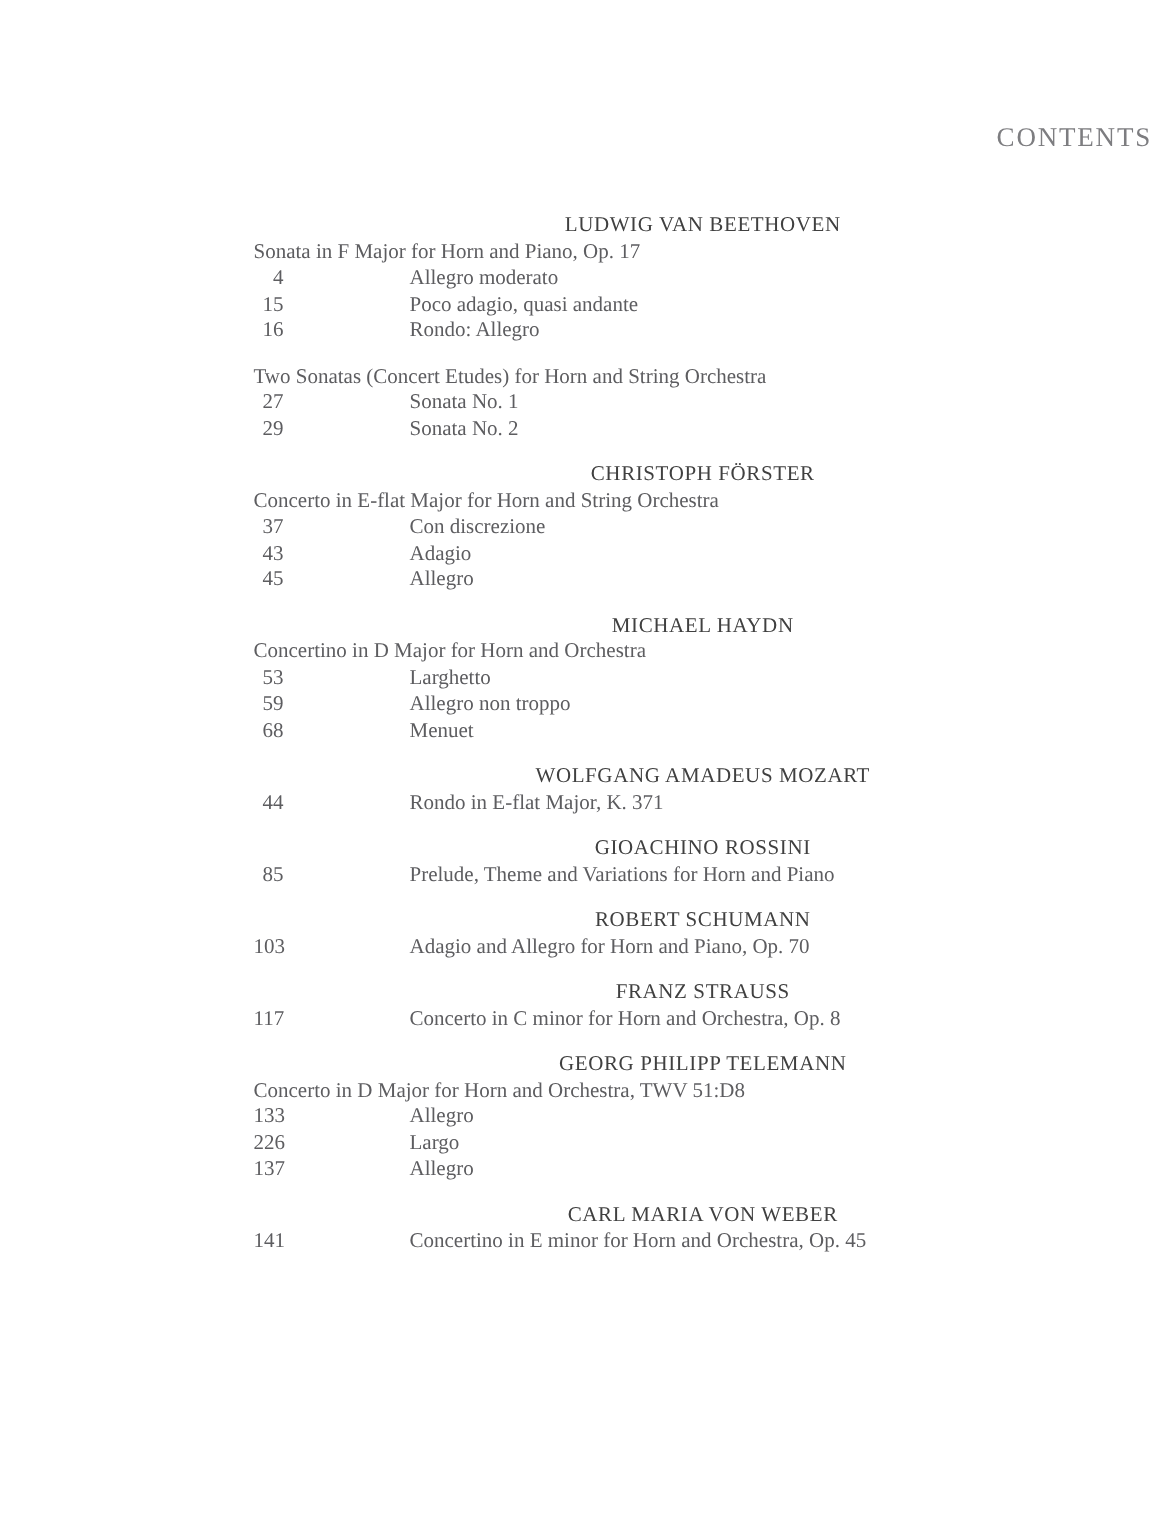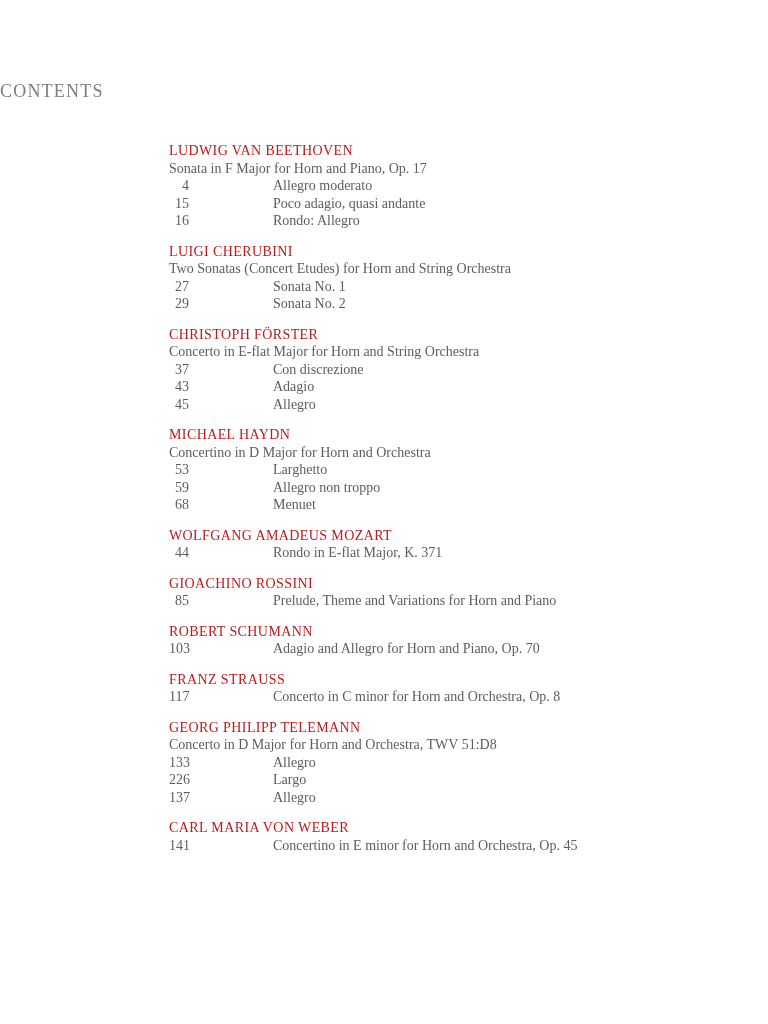--- a/index.html
+++ b/index.html
@@ -17,37 +17,38 @@
     font-family: "Liberation Serif", "DejaVu Serif", serif;
     color: #5d5d60;
     overflow: hidden;
   }
   .title {
     margin: 0;
     font-size: 18px;
     line-height: 22px;
     font-weight: 400;
     letter-spacing: 1.2px;
-    text-align: left;
+    text-align: right;
     color: #7d7d80;
   }
   .toc {
     margin: 40px 0 0 169px;
     font-size: 14px;
     line-height: 17.5px;
   }
   .section {
     margin-top: 13px;
   }
   .section:first-child {
     margin-top: 0;
   }
   .composer {
     letter-spacing: 0.4px;
-    color: #b91c1c;
+    color: #404040;
+    text-align: center;
   }
   .entry .num {
     display: inline-block;
     width: 20px;
     text-align: right;
   }
   .entry .mtitle {
     margin-left: 84px;
   }
 </style>
@@ -58,21 +59,20 @@
   <h1 class="title">CONTENTS</h1>
   <div class="toc">
       <div class="section">
         <div class="composer">LUDWIG VAN BEETHOVEN</div>
         <div class="work">Sonata in F Major for Horn and Piano, Op. 17</div>
         <div class="entry"><span class="num">4</span><span class="mtitle">Allegro moderato</span></div>
         <div class="entry"><span class="num">15</span><span class="mtitle">Poco adagio, quasi andante</span></div>
         <div class="entry"><span class="num">16</span><span class="mtitle">Rondo: Allegro</span></div>
       </div>
       <div class="section">
-        <div class="composer">LUIGI CHERUBINI</div>
         <div class="work">Two Sonatas (Concert Etudes) for Horn and String Orchestra</div>
         <div class="entry"><span class="num">27</span><span class="mtitle">Sonata No. 1</span></div>
         <div class="entry"><span class="num">29</span><span class="mtitle">Sonata No. 2</span></div>
       </div>
       <div class="section">
         <div class="composer">CHRISTOPH FÖRSTER</div>
         <div class="work">Concerto in E-flat Major for Horn and String Orchestra</div>
         <div class="entry"><span class="num">37</span><span class="mtitle">Con discrezione</span></div>
         <div class="entry"><span class="num">43</span><span class="mtitle">Adagio</span></div>
         <div class="entry"><span class="num">45</span><span class="mtitle">Allegro</span></div>

